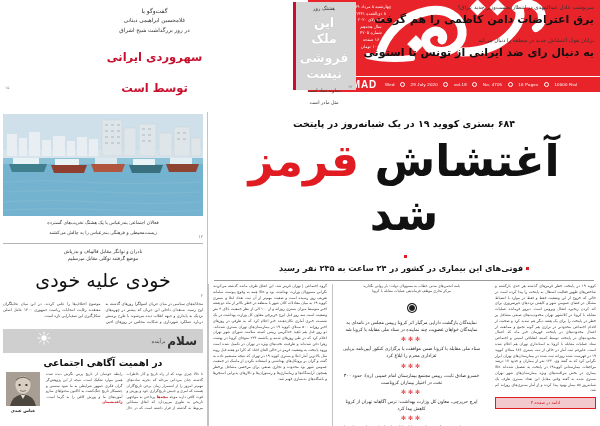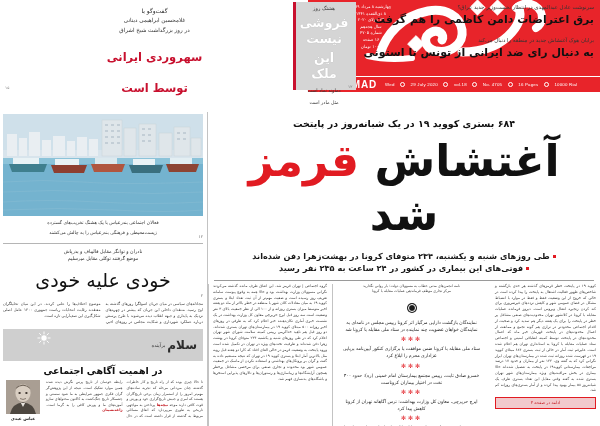--- a/index.html
+++ b/index.html
@@ -410,21 +410,21 @@
     font-size: 3.8px;
     line-height: 5.9px;
     color: #3b3b3b;
     text-align: justify;
     margin-top: 3px;
     column-count: 2;
     column-gap: 5px;
   }
 
   .salam-banner {
-    height: 32px;
+    height: 24px;
     background: #cfcfcf;
     margin-top: 5px;
     position: relative;
     display: flex;
     align-items: center;
     justify-content: flex-start;
     padding: 0 6px;
     box-sizing: border-box;
   }
   .salam-word {
@@ -568,43 +568,43 @@
       </div>
       <div class="tn-gap"></div>
       <div>
         <div class="tn-kicker">برایان هوک آغتشاش جدید در منطقه را دنبال می‌کند</div>
         <div class="tn-head">به دنبال رای ضد ایرانی از تونس تا استونی</div>
       </div>
     </div>
 
     <div class="topstrip-box">
       <div class="box-kicker">هشتگ روز</div>
+      <div class="box-title">این ملک</div>
       <div class="box-title">فروشی نیست</div>
-      <div class="box-title">این ملک</div>
       <div class="box-sub">دماوند نماد است</div>
       <div class="box-sub">مثل مادر است</div>
       <div class="box-pagenum">۱۲</div>
     </div>
   </div>
 
   <div class="body-area">
 
     <div class="main-block">
 
       <div class="lead-kicker">۶۸۴ بستری کووید ۱۹ در یک شبانه‌روز در پایتخت</div>
 
       <div class="lead-head">
         <span>آغتشاش</span>
         <span class="red">قرمز</span>
         <span>شد</span>
       </div>
 
       <div class="lead-bullets">
         <div>
-          <span class="bsq"></span><span>طی روزهای شنبه و یکشنبه، ۲۳۴ متوفای کرونا در بهشت‌زهرا دفن شده‌اند</span>
+          <span class="bsq"></span>
         </div>
         <div>
           <span class="bsq"></span><span>فوتی‌های این بیماری در کشور در ۲۴ ساعت به ۲۳۵ نفر رسید</span>
         </div>
       </div>
 
       <div class="rule-thin"></div>
 
       <div class="cols">
 

